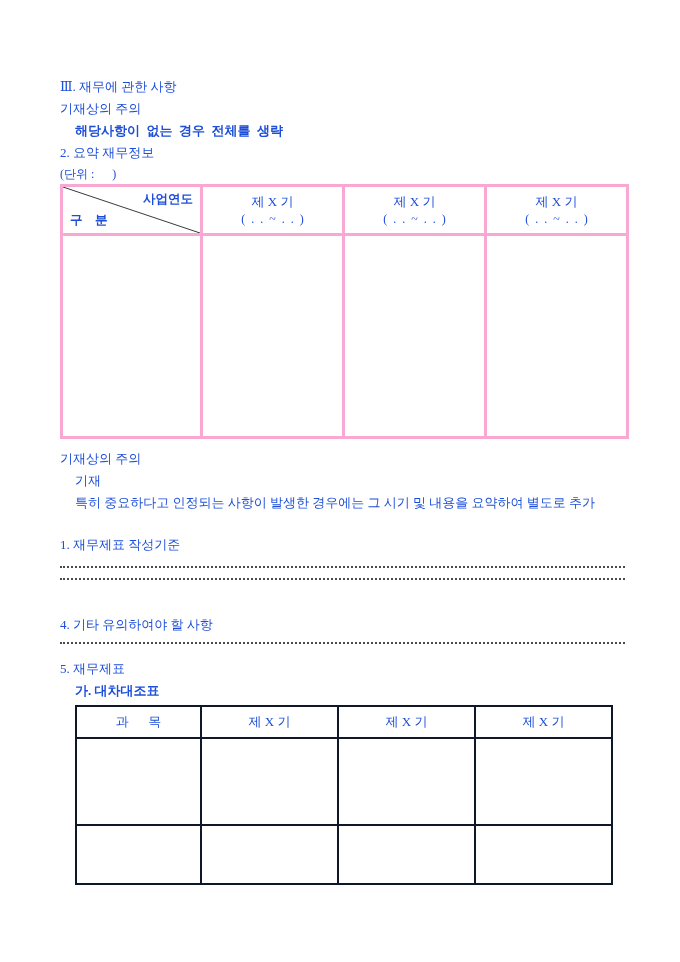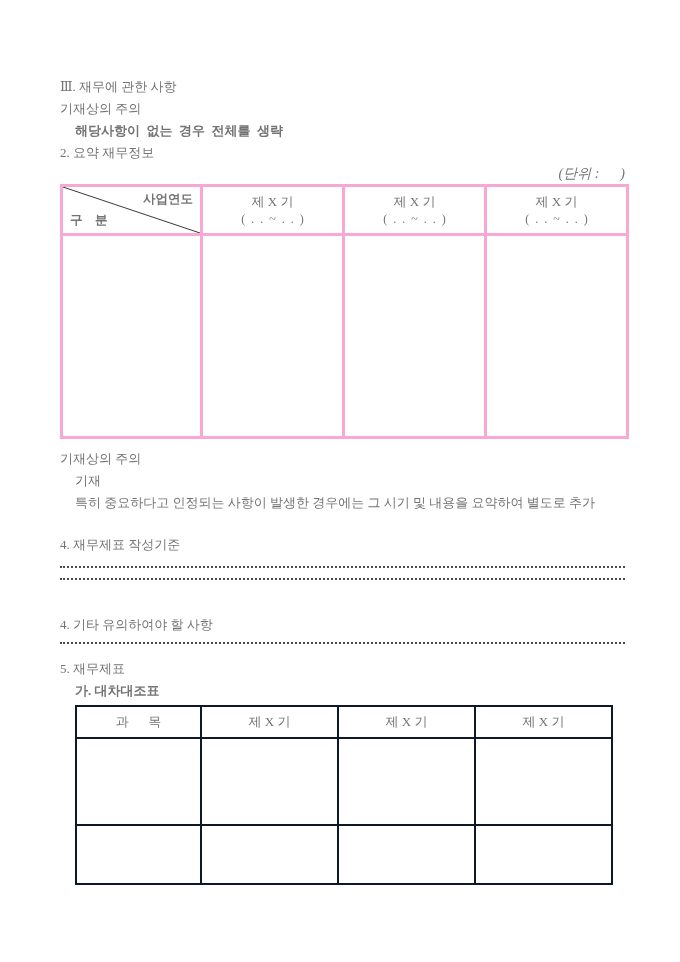--- a/index.html
+++ b/index.html
@@ -1,26 +1,26 @@
 <!DOCTYPE html>
 <html><head>
 <meta charset="utf-8">
 <style>
   html, body { margin: 0; padding: 0; }
   body { background: #ffffff; }
   .page {
-    width: 680px; height: 962px; background: #ffffff; color: #737373;
+    width: 680px; height: 962px; background: #ffffff; color: #1d4ed8;
     font-family: "Liberation Serif", "DejaVu Serif", serif;
     font-size: 13px; overflow: hidden; position: relative;
   }
   .content { padding: 76px 55px 0 60px; }
   .tline { line-height: 22px; white-space: pre; }
   .indent { margin-left: 15px; font-weight: bold; }
   .bold { font-weight: bold; }
-  .unit-note { line-height: 20px; text-align: right; white-space: pre; font-size: 14px; font-style: italic; }
+  .unit-note { line-height: 20px; white-space: pre; font-size: 12px; }
 
   table { border-collapse: collapse; table-layout: fixed; }
   .t1 { width: 566px; }
   .t1 th, .t1 td { border: 3px solid #f9a8d4; padding: 0; }
   .t1 .hdr { height: 46px; text-align: center; font-weight: normal; vertical-align: middle; }
   .t1 .hdr .range { font-size: 12px; white-space: pre; line-height: 17px; }
   .t1 .hdr .plabel { line-height: 19px; white-space: pre; }
   .corner { position: relative; }
   .corner svg { position: absolute; left: 0; top: 0; width: 100%; height: 100%; display: block; }
   .corner .corner-top { position: absolute; top: 4px; right: 7px; font-size: 12.5px; white-space: pre; }
@@ -94,21 +94,21 @@
           <td class="t1-body"></td>
           <td class="t1-body"></td>
         </tr>
       </tbody>
     </table>
 
     <div class="tline caution-label-2">기재상의 주의</div>
     <div class="para">기재</div>
     <div class="para">특히 중요하다고 인정되는 사항이 발생한 경우에는 그 시기 및 내용을 요약하여 별도로 추가</div>
 
-    <div class="tline sec2">4. 재무제표 작성기준</div>
+    <div class="tline sec2">1. 재무제표 작성기준</div>
     <div class="dotted dotted-1"></div>
 
     <div class="dotted dotted-2"></div>
 
     <div class="tline sec4">4. 기타 유의하여야 할 사항</div>
     <div class="dotted dotted-3"></div>
 
     <div class="tline sec5">5. 재무제표</div>
     <div class="tline indent">가. 대차대조표</div>
 

